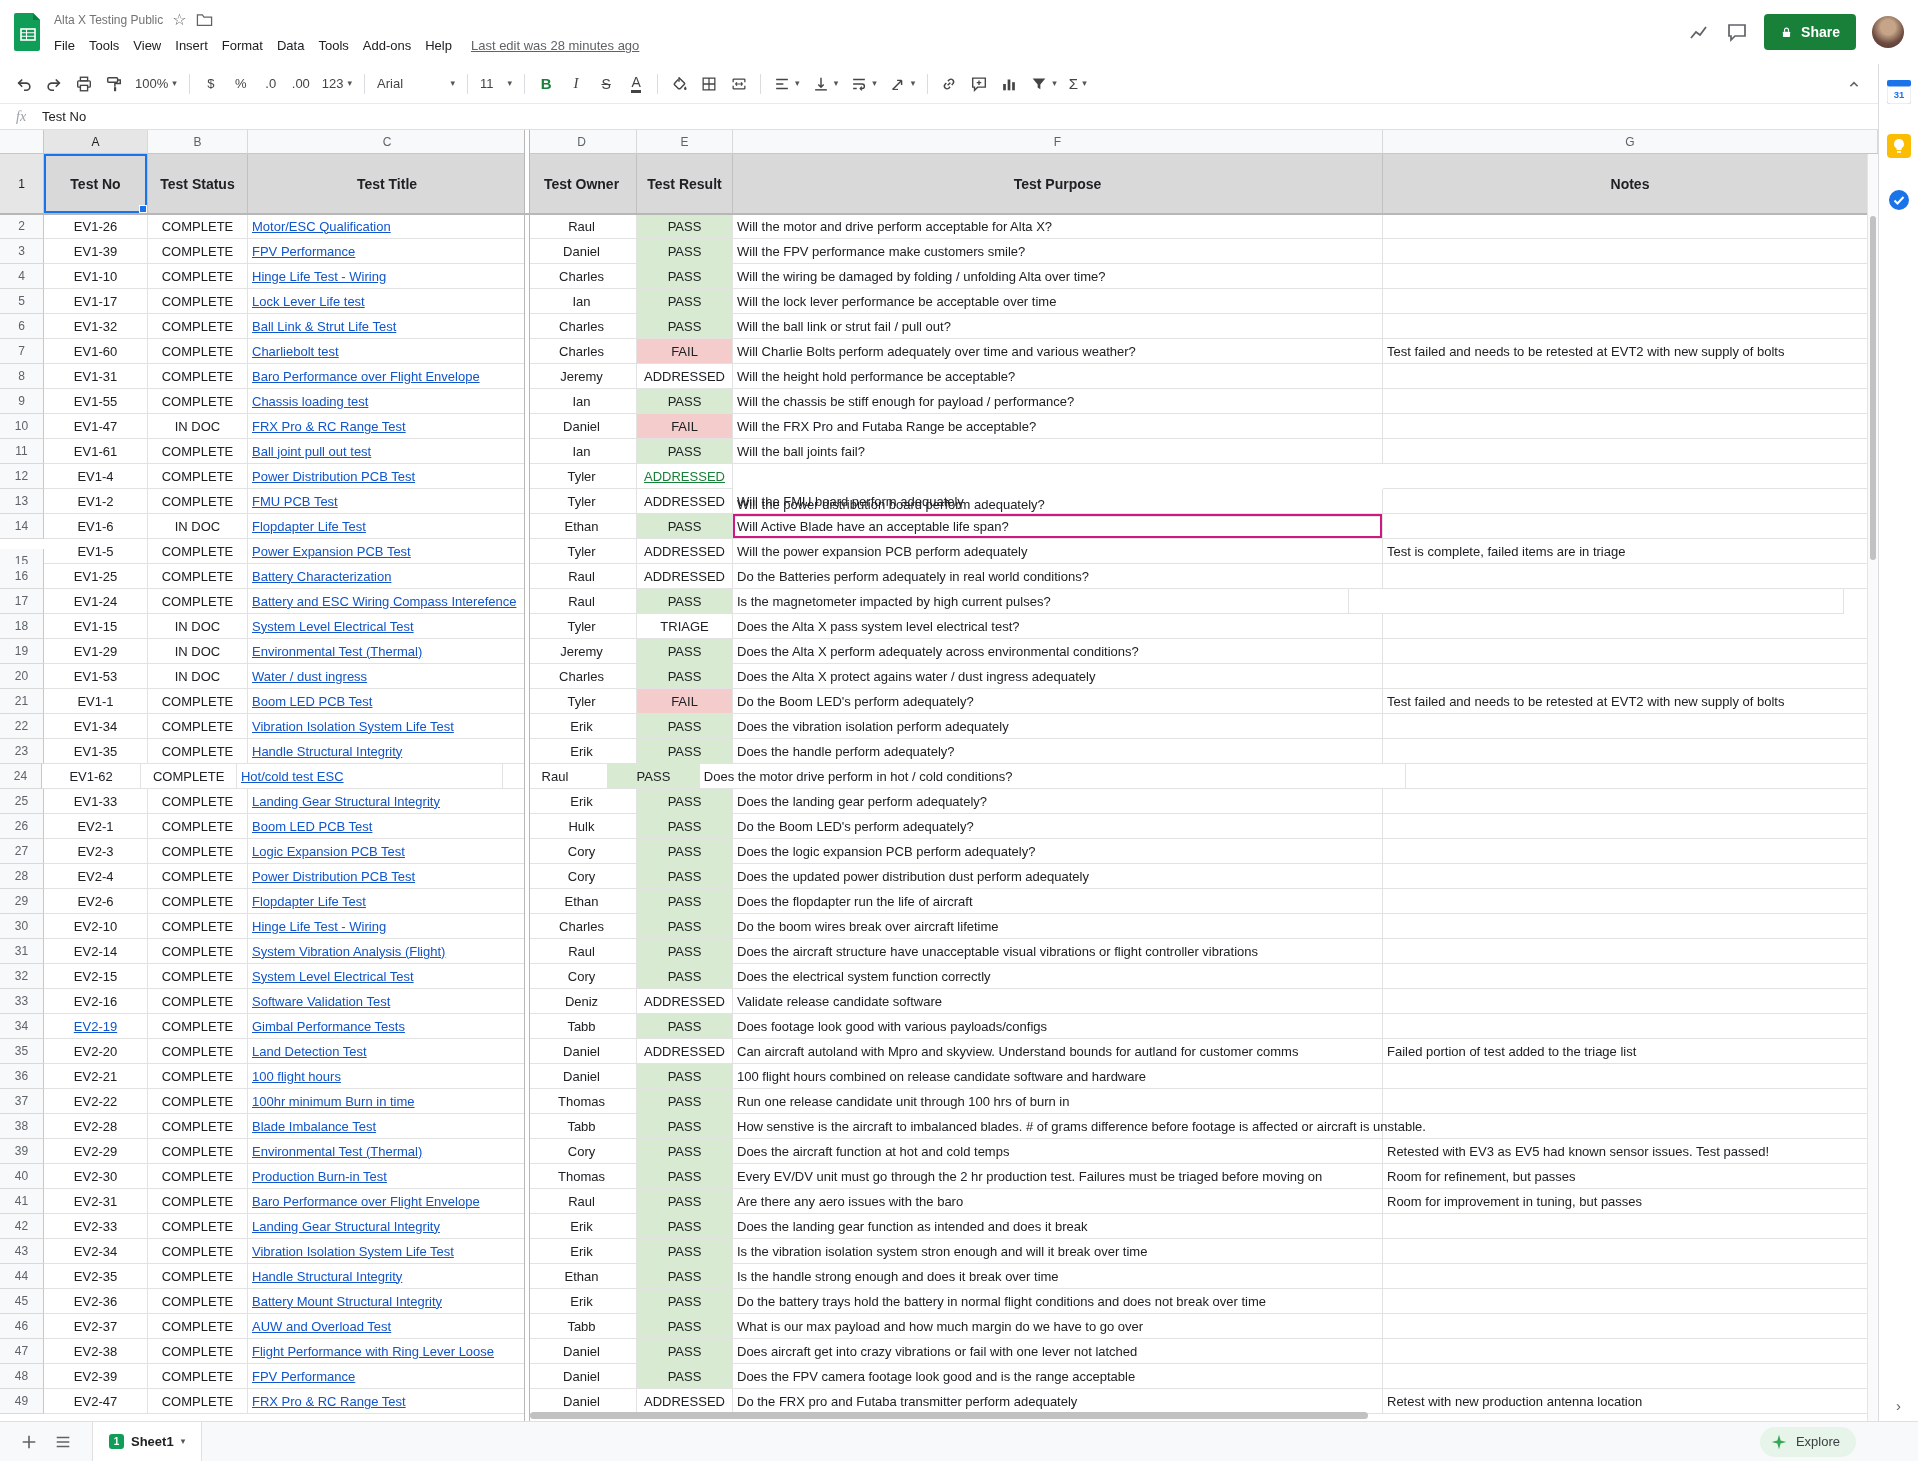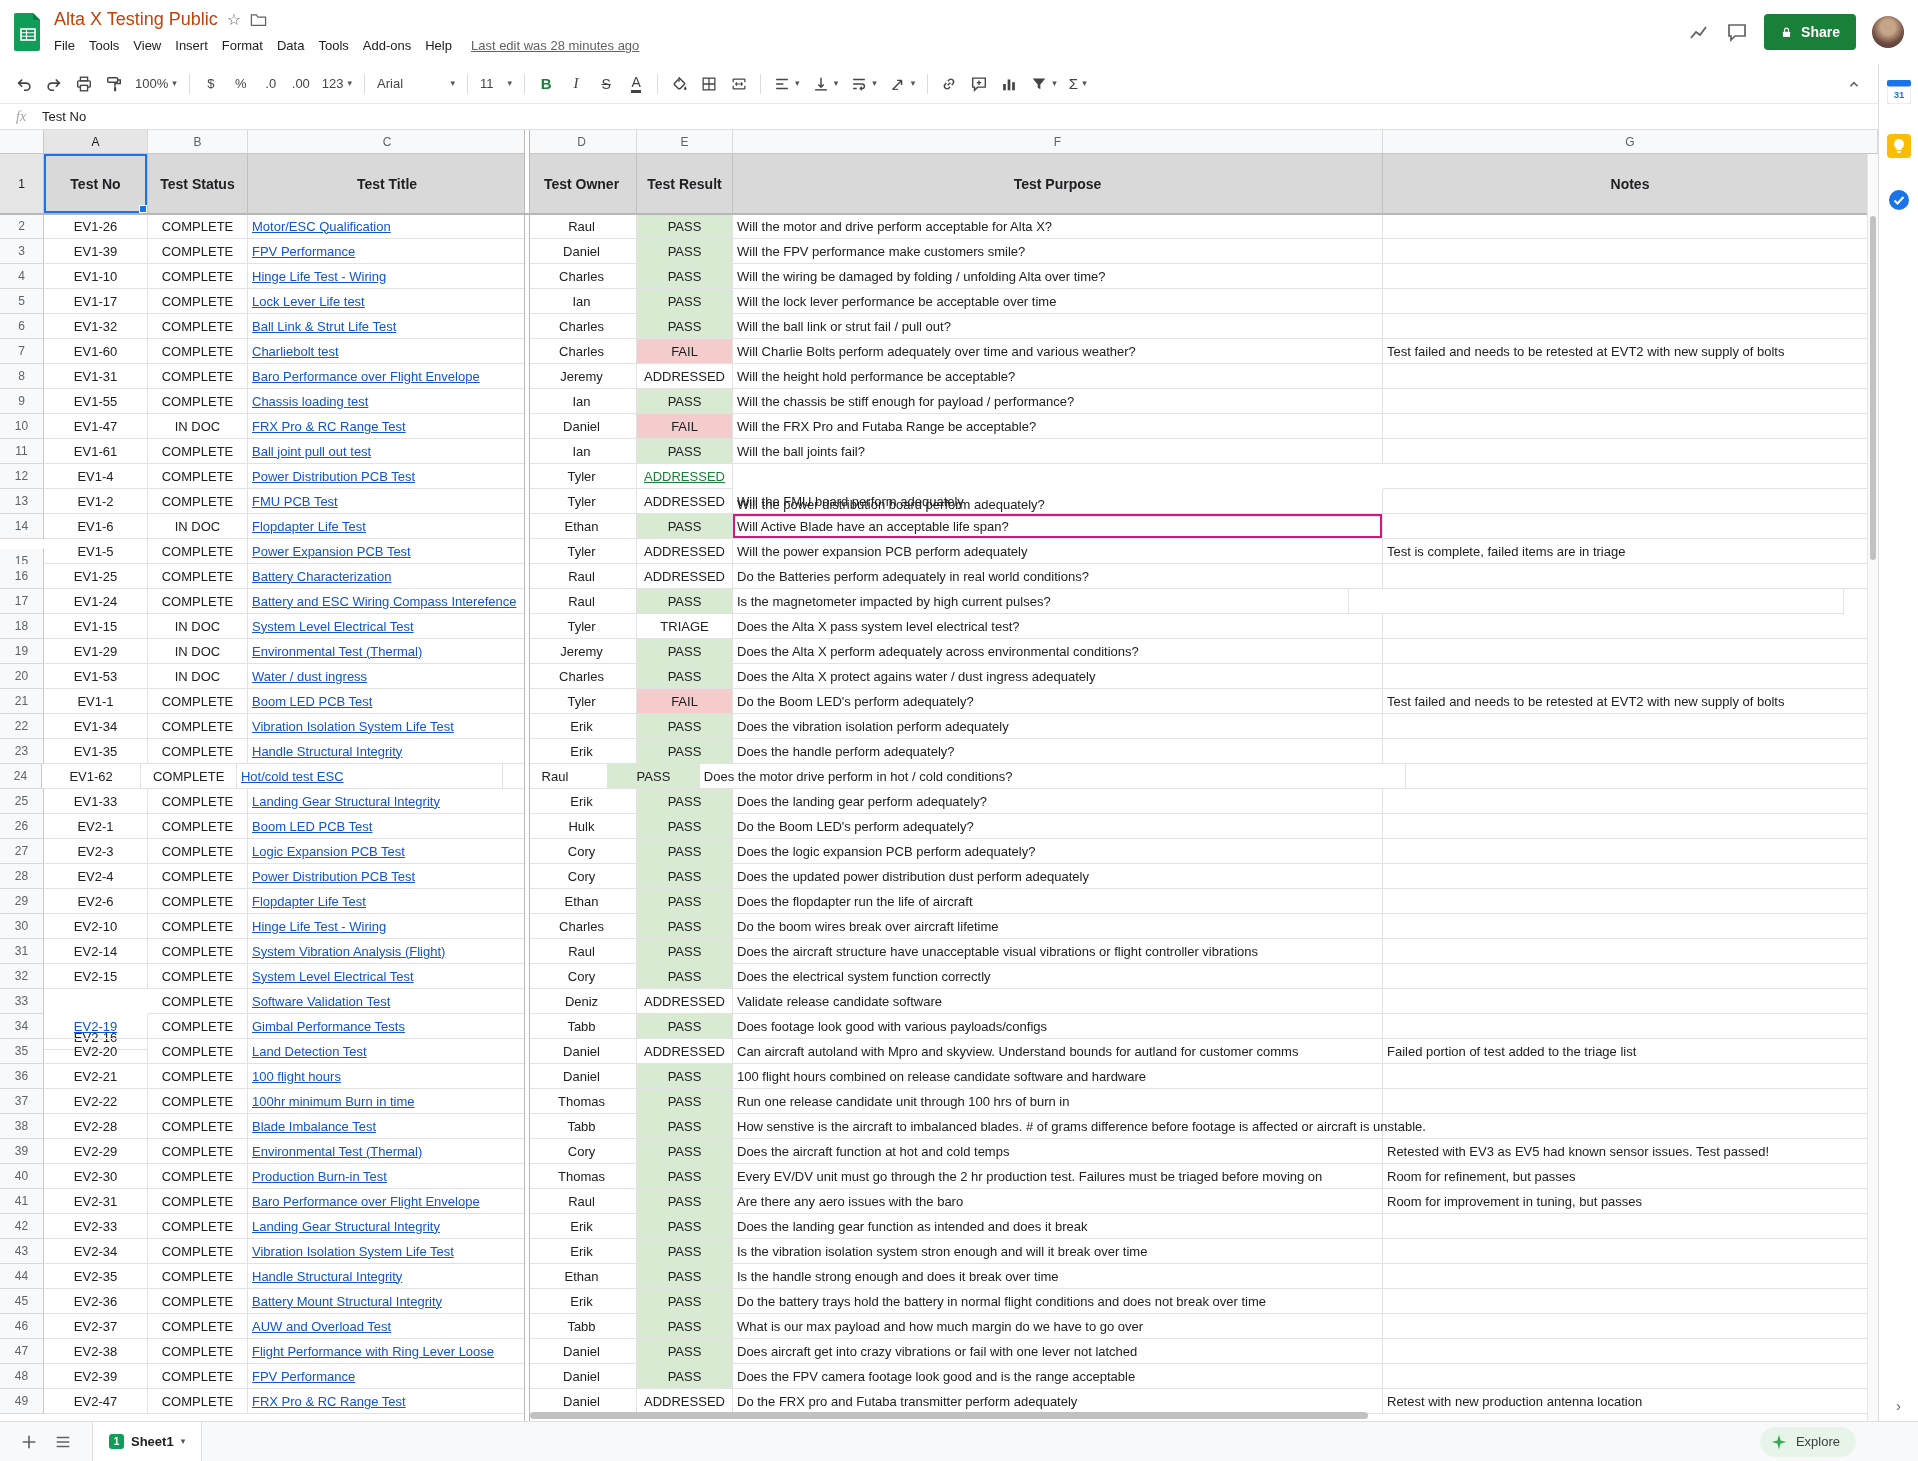--- a/index.html
+++ b/index.html
@@ -11,21 +11,21 @@
   body{width:1918px;height:1461px;overflow:hidden;background:#fff;color:#202124;
        font-family:"Liberation Sans",sans-serif;}
   svg{display:block;}
   button{font-family:inherit;cursor:default;}
 
   
   .topbar{height:64px;display:flex;align-items:center;padding:0 10px 0 14px;}
   .logo{margin-right:12px;flex:0 0 auto;}
   .title-block{display:flex;flex-direction:column;justify-content:center;}
   .title-row{display:flex;align-items:center;gap:9px;height:27px;}
-  .doc-title{font-size:18px;color:#c2410c;}
+  .doc-title{font-size:12px;color:#737373;}
   .star{color:#5f6368;font-size:16px;line-height:1;}
   .menus{display:flex;align-items:center;height:25px;margin-left:-7px;}
   .menu-item{font-size:13px;color:#202124;padding:2px 7px;border-radius:3px;}
   .last-edit{font-size:13px;color:#5f6368;text-decoration:underline;margin-left:12px;white-space:nowrap;}
   .topbar-right{margin-left:auto;display:flex;align-items:center;gap:16px;padding-right:4px;}
   .share{display:flex;align-items:center;gap:8px;background:var(--green);color:#fff;border:none;
          border-radius:4px;height:36px;padding:0 16px;font-size:14px;font-weight:bold;}
   .avatar{width:32px;height:32px;border-radius:50%;
           background:radial-gradient(circle at 50% 35%, #c5a488 0 28%, #6d4c41 62%, #4e342e);}
 
@@ -707,21 +707,21 @@
             <div class="cell c-left" style="width: 279px;">
               <span class="link">System Level Electrical Test</span>
             </div>
             <div class="cell c-center" style="width: 110px;">Cory</div>
             <div class="cell c-center res-pass" style="width: 96px;">PASS</div>
             <div class="cell c-left of-visible" style="width: 650px;">Does the electrical system function correctly</div>
             <div class="cell c-left" style="width: 495px;"></div>
           </div>
           <div class="row">
             <div class="gutter" style="width: 44px;">33</div>
-            <div class="cell c-center" style="width: 104px; margin-top: 36px;">EV2-16</div>
+            <div class="cell c-center" style="width: 104px;">EV2-16</div>
             <div class="cell c-center" style="width: 100px;">COMPLETE</div>
             <div class="cell c-left" style="width: 279px;">
               <span class="link">Software Validation Test</span>
             </div>
             <div class="cell c-center" style="width: 110px;">Deniz</div>
             <div class="cell c-center" style="width: 96px;">ADDRESSED</div>
             <div class="cell c-left of-visible" style="width: 650px;">Validate release candidate software</div>
             <div class="cell c-left" style="width: 495px;"></div>
           </div>
           <div class="row">

